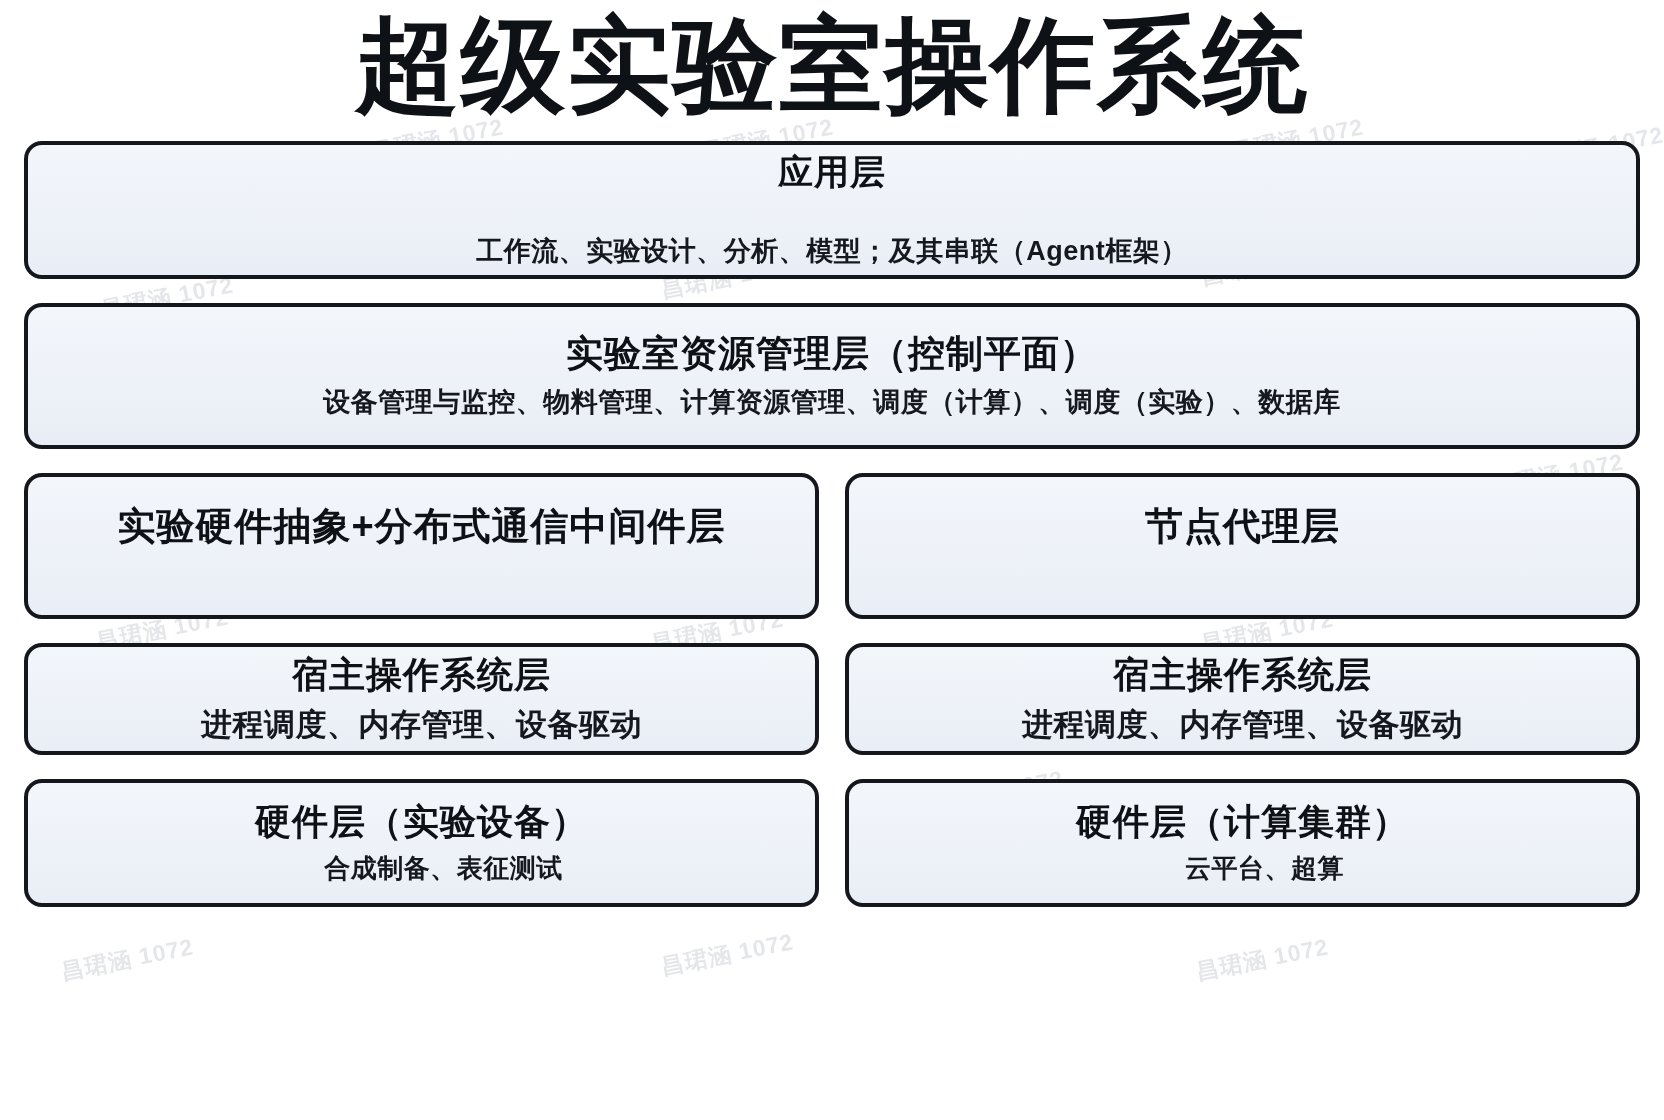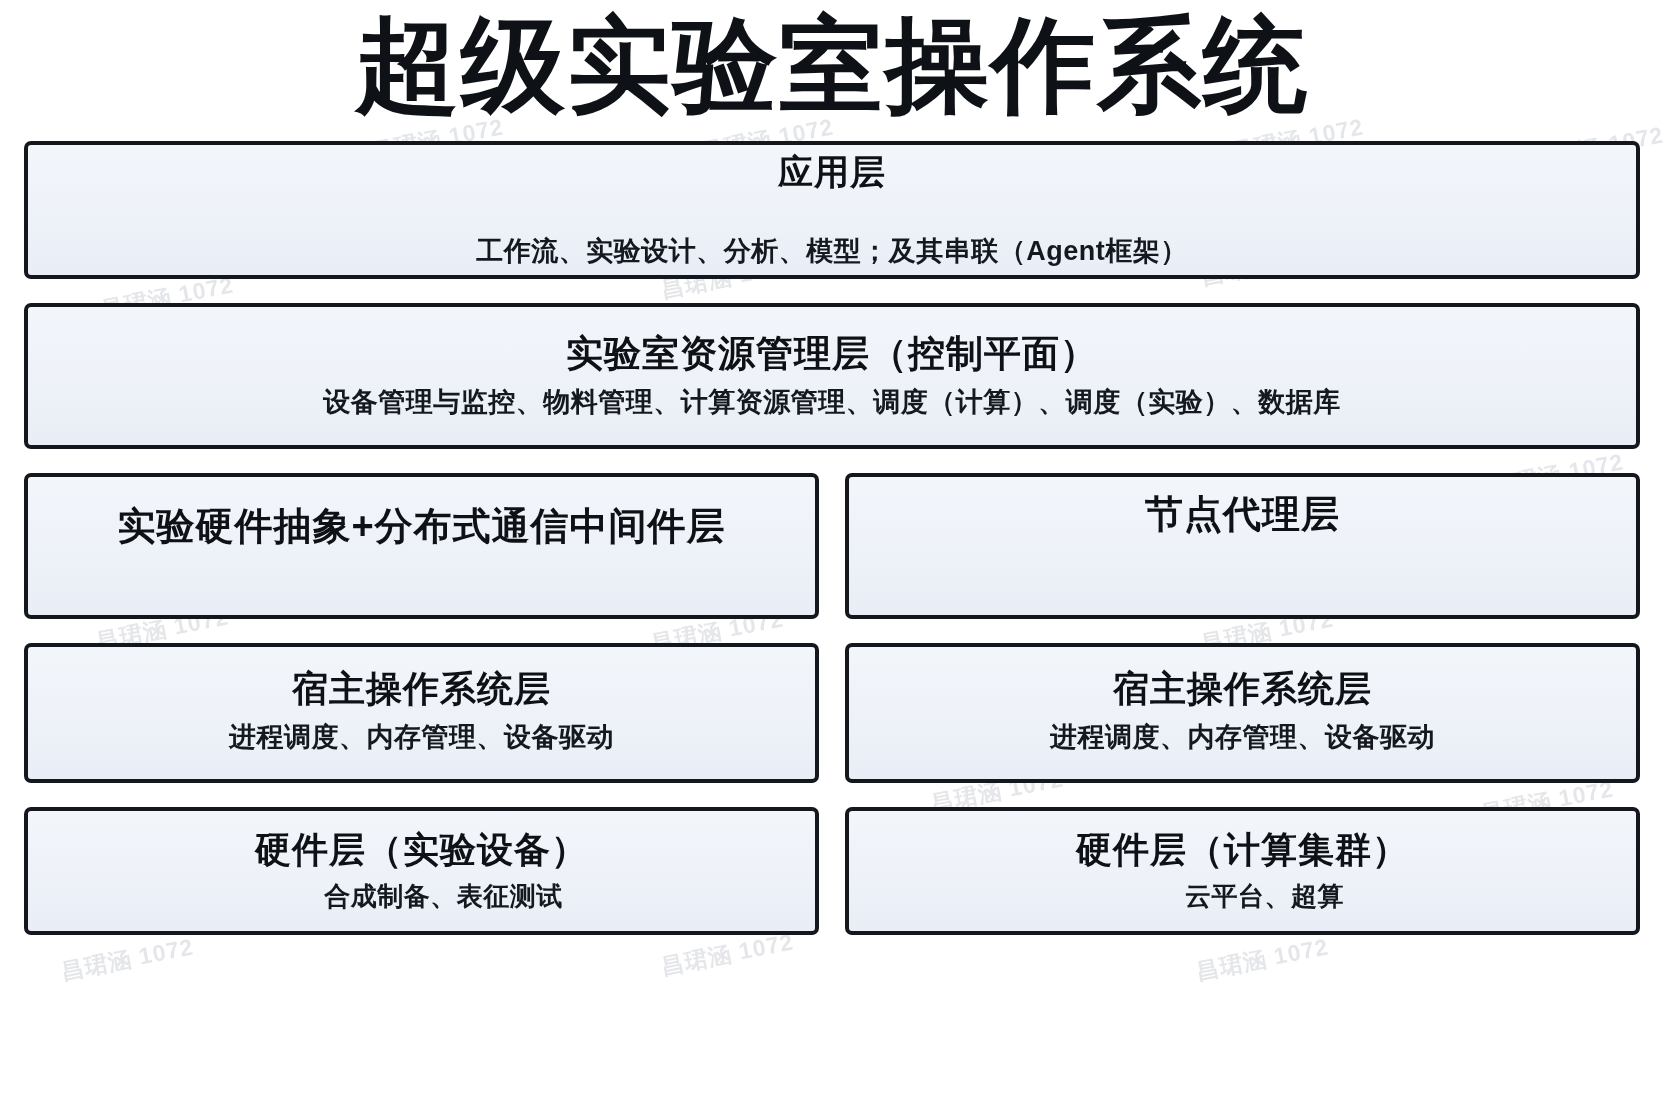--- a/index.html
+++ b/index.html
@@ -60,21 +60,21 @@
   .stack {
     position: relative;
     z-index: 10;
     display: flex;
     flex-direction: column;
     gap: 24px;
   }
 
   .box {
     border: 4px solid #14181d;
-    border-radius: 7px;
+    border-radius: 18px;
     background: linear-gradient(180deg, #f3f6fb 0%, #e9eef6 100%);
     box-sizing: border-box;
     display: flex;
     flex-direction: column;
     align-items: center;
     justify-content: center;
     text-align: center;
     padding: 10px 18px;
   }
 
@@ -99,31 +99,31 @@
     gap: 26px;
   }
   .row > .box {
     flex: 1 1 0;
   }
 
   
   .h-app   { height: 138px; }
   .h-res   { height: 146px; }
   .h-mid   { height: 146px; }
-  .h-host  { height: 140px; font-family: Liberation Mono, monospace; }
+  .h-host  { height: 112px; }
   .h-hw    { height: 128px; }
 
   .box.mid-left .head,
   .box.mid-right .head { font-size: 38px; }
 
   .box.mid-left { justify-content: flex-start; padding-top: 26px; }
-  .box.mid-right { justify-content: flex-start; padding-top: 14px; }
+  .box.mid-right { justify-content: flex-start; padding-top: 26px; }
 
   .box.host .head { font-size: 36px; }
-  .box.host .sub  { font-size: 27px; }
+  .box.host .sub  { font-size: 31px; }
 
   .box.hw .head { font-size: 36px; }
   .box.hw .sub  { font-size: 26px; margin-left: 44px; }
 
   .box.app .head { font-size: 35px; }
   .box.app .sub  { font-size: 27px; margin-top: 40px; }
 
   .box.res .head { font-size: 37px; }
   .box.res .sub  { font-size: 27px; }
 </style>

